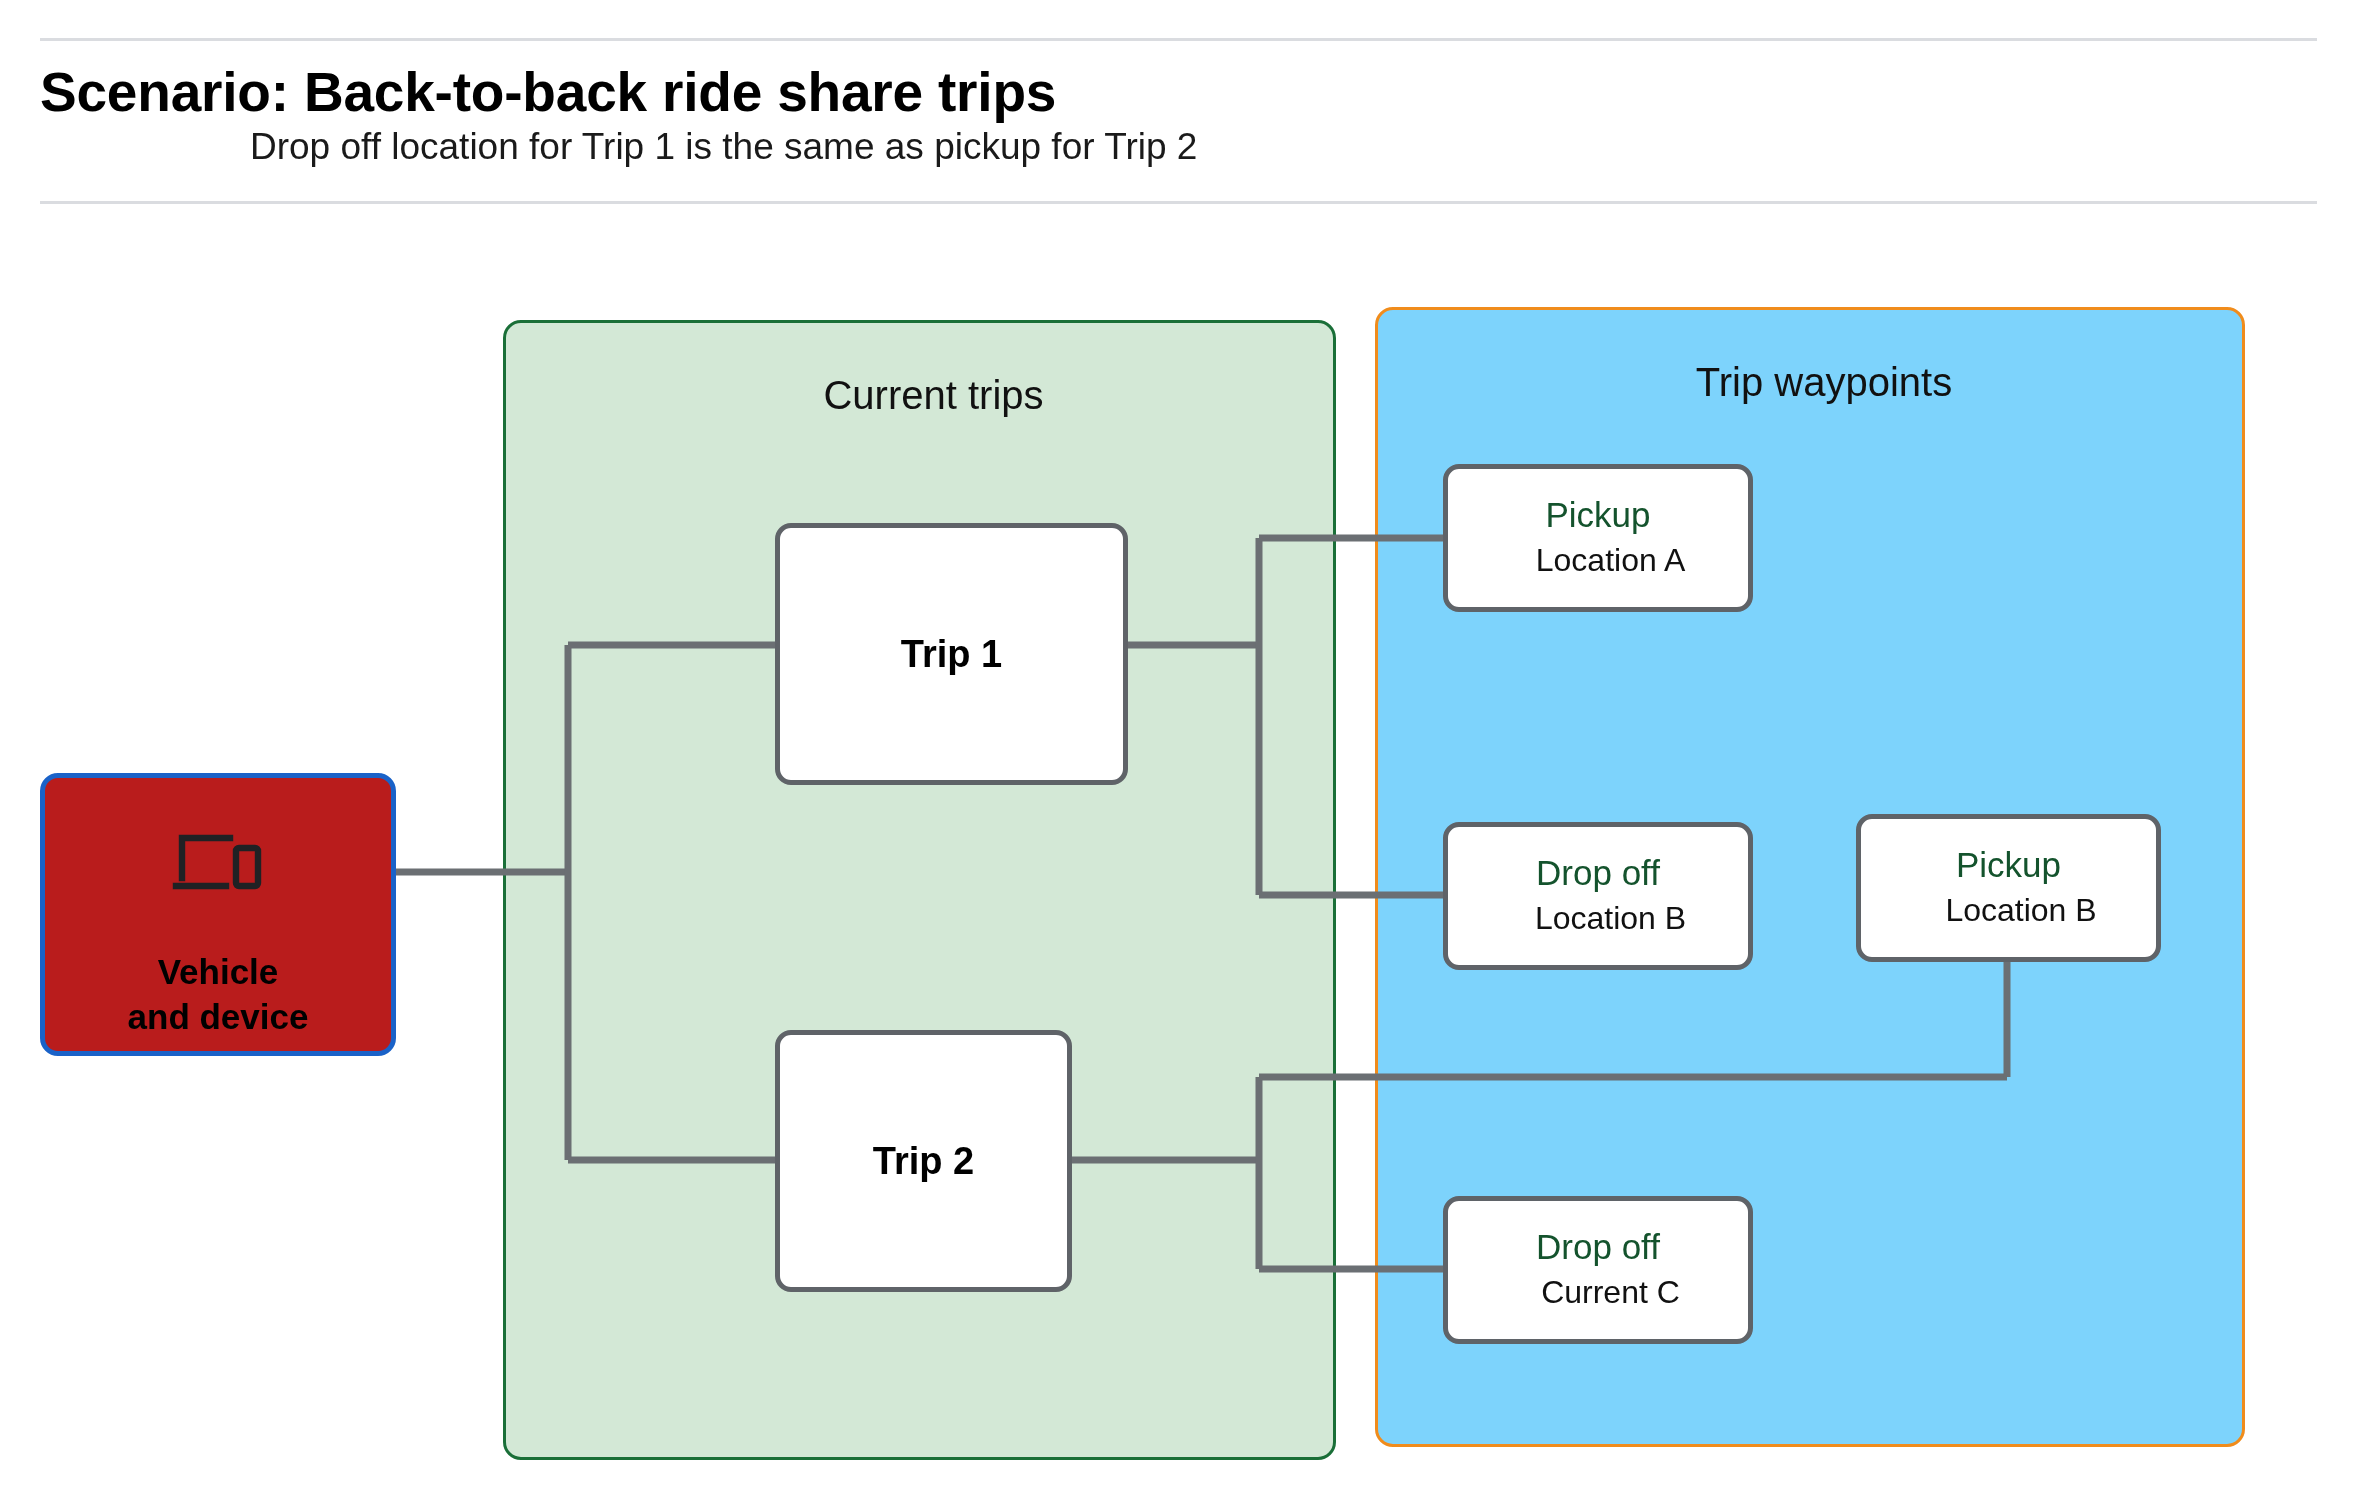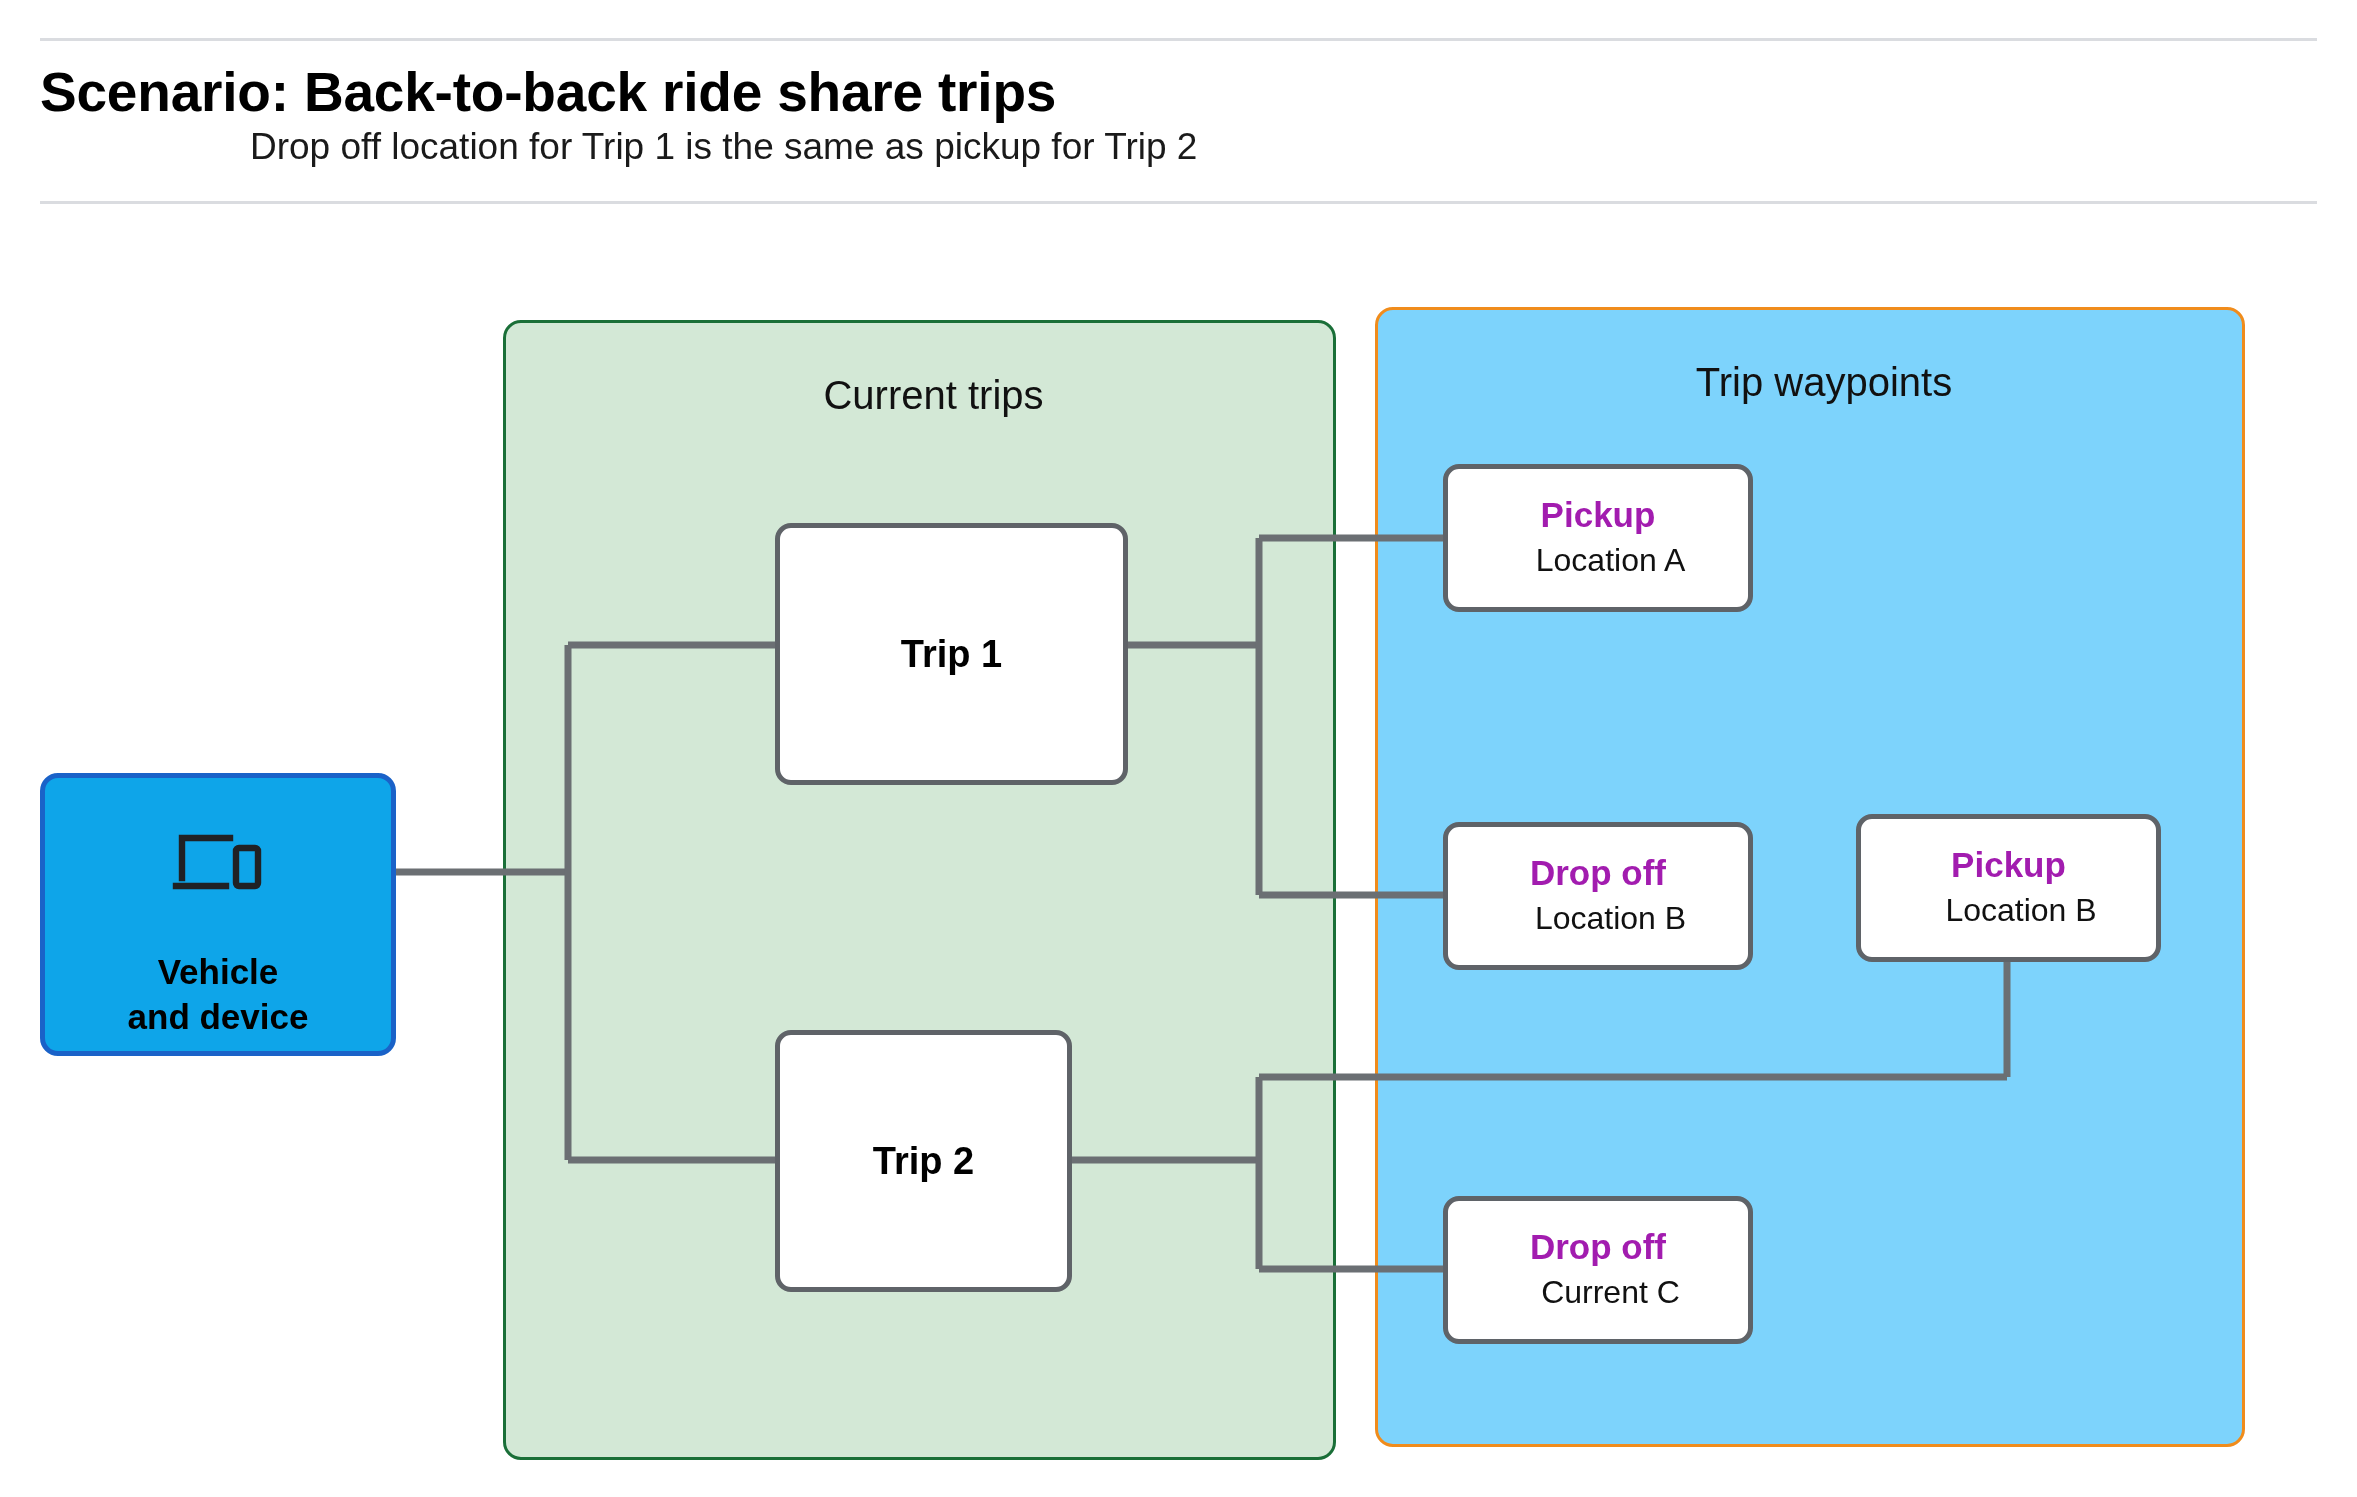--- a/index.html
+++ b/index.html
@@ -59,32 +59,32 @@
     background: #ffffff;
     border: 5px solid #5f6368;
     border-radius: 16px;
     display: flex;
     flex-direction: column;
     align-items: center;
     justify-content: center;
     text-align: center;
   }
   .node .title {
-    font-size: 35px; font-weight: 700; color: #a21caf; line-height: 1.2;
+    font-size: 35px; font-weight: 400; color: #14532d; line-height: 1.2;
   }
   .node .sub {
     font-size: 32px; font-weight: 400; color: #111111; line-height: 1.3;
     margin-top: 4px;
     margin-left: 25px;
   }
 
   
   #node-vehicle {
     left: 40px; top: 773px; width: 356px; height: 283px;
-    background: #0ea5e9;
+    background: #b91c1c;
     border: 5px solid #1a62c8;
     border-radius: 18px;
     justify-content: flex-start;
     padding-top: 48px;
   }
   #node-vehicle .icon { width: 96px; height: 72px; }
   #node-vehicle .vlabel {
     font-size: 35px; font-weight: 700; color: #000000;
     line-height: 1.28; margin-top: 52px;
   }

